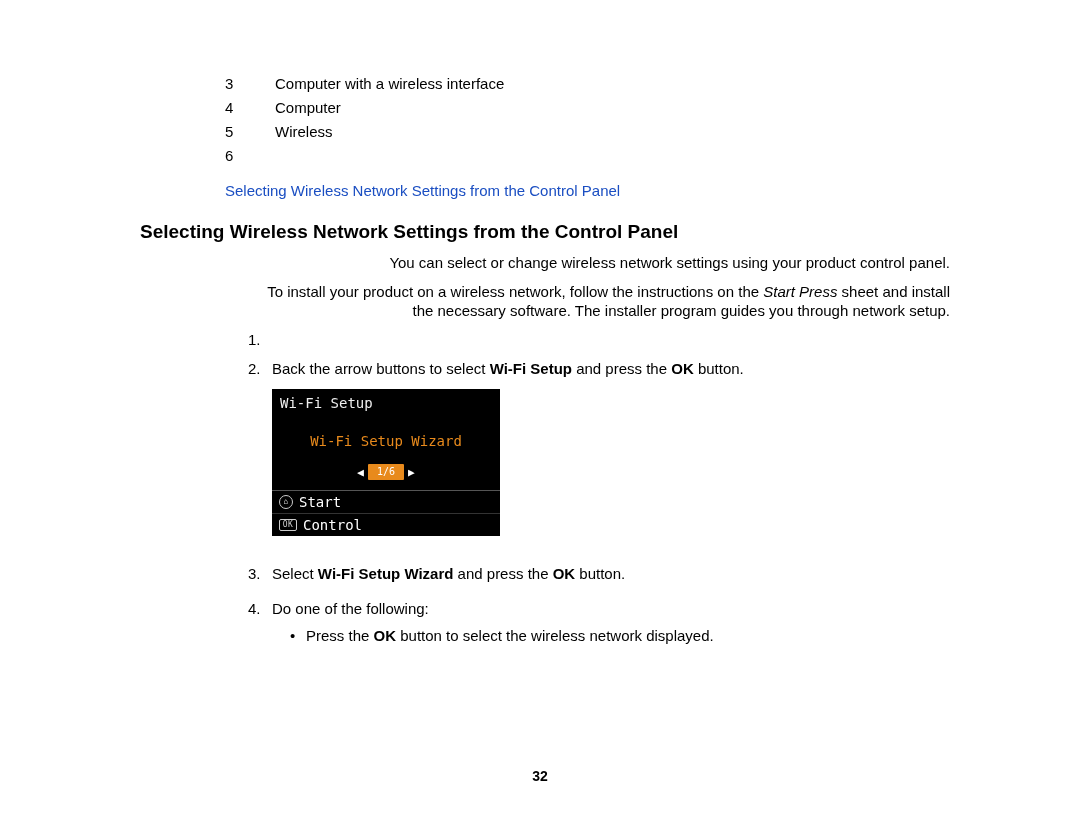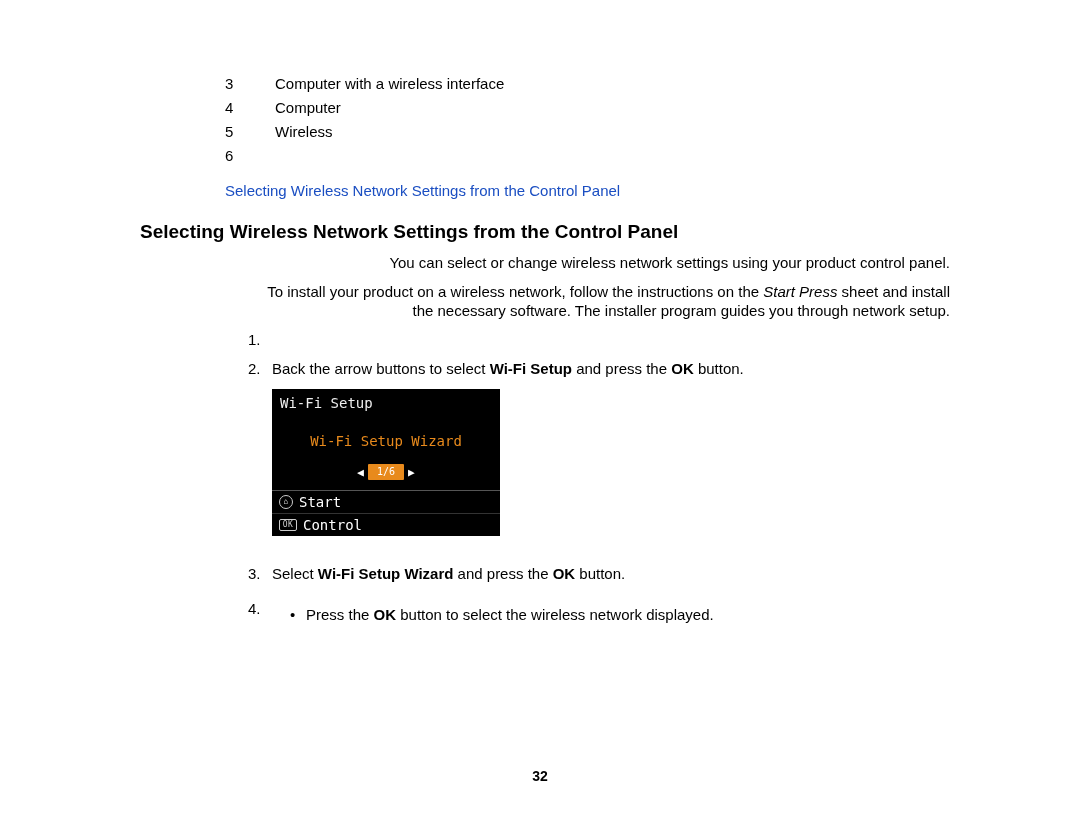--- a/index.html
+++ b/index.html
@@ -250,20 +250,21 @@
     <div class="step-content">
       <p>
         <span>Select </span><b>Wi-Fi Setup Wizard</b><span> and press the </span><b>OK</b><span> button.</span>
       </p>
     </div>
   </div>
 
   <div class="ol-step">
     <span class="step-num">4.</span>
     <div class="step-content">
+      <p>Do one of the following:</p>
       <div class="bullet-row">
         <span class="bullet">•</span>
         <span>
           <span>Press the </span><b>OK</b><span> button to select the wireless network displayed.</span>
         </span>
       </div>
     </div>
   </div>
 
 </div>

